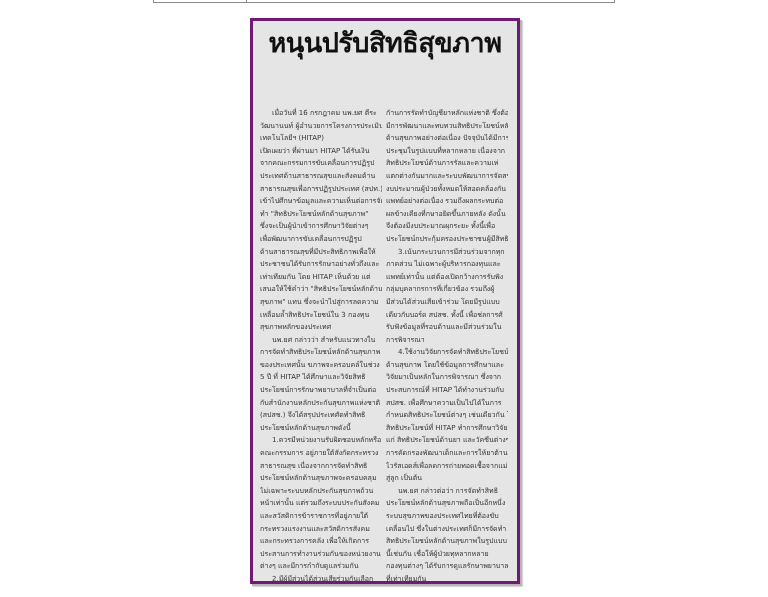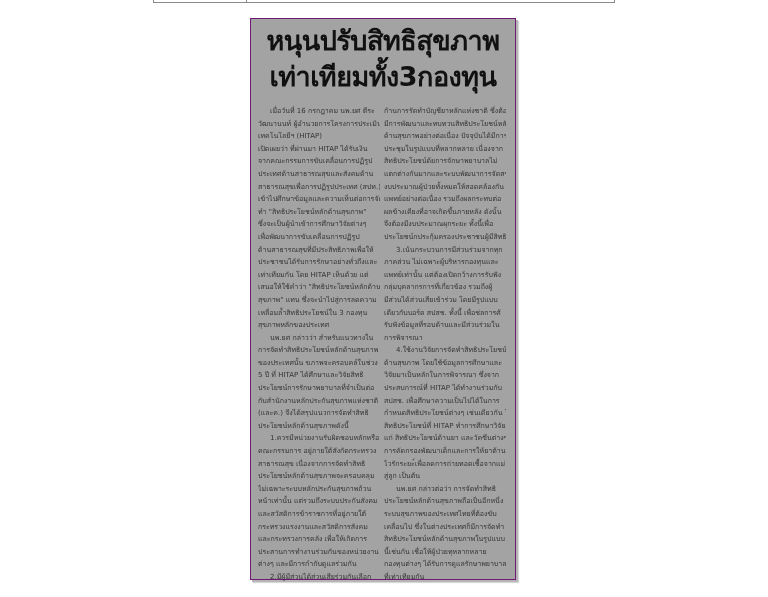--- a/index.html
+++ b/index.html
@@ -8,21 +8,21 @@
       font-family: "DejaVu Sans", sans-serif; color: #1a1a1a;
     }
     .top-table {
       position: absolute; left: 153px; top: -6px; width: 460px; height: 8px;
       border: 1px solid #8a8a8a; border-top: none; display: flex;
     }
     .top-table .cell-a { width: 92px; border-right: 1px solid #8a8a8a; }
     .top-table .cell-b { flex: 1; }
     .clip {
       position: absolute; left: 250px; top: 18px; width: 264px; height: 560px;
-      border: 1px solid #701a75; background: #a3a3a3;
+      border: 3px solid #701a75; background: #e5e5e5;
       box-shadow: 2px 2px 0 #b5b5b5, 3px 3px 1px #d8d8d8;
     }
     .headline {
       position: absolute; left: 0; top: 4px; width: 264px; text-align: center;
       font-family: "DejaVu Sans", sans-serif; font-weight: bold; color: #111;
     }
     .headline .line { display: block; font-size: 27px; line-height: 36px; letter-spacing: -0.5px; white-space: nowrap; }
     .col {
       position: absolute; top: 86px; width: 122px;
       font-family: "DejaVu Sans", sans-serif; font-size: 7px; line-height: 12.6px; color: #333;
@@ -36,21 +36,20 @@
 <body>
 
 <div class="top-table">
   <div class="cell-a"></div>
   <div class="cell-b"></div>
 </div>
 
 <div class="clip">
   <div class="headline">
     <span class="line">หนุนปรับสิทธิสุขภาพ</span>
-    <span class="line">เท่าเทียมทั้ง3กองทุน</span>
   </div>
   <div class="col left" id="col-left">
       <span class="ln indent">เมื่อวันที่ 16 กรกฎาคม นพ.ยศ ตีระ</span>
       <span class="ln">วัฒนานนท์ ผู้อำนวยการโครงการประเมิน</span>
       <span class="ln">เทคโนโลยีฯ (HITAP)</span>
       <span class="ln">เปิดเผยว่า ที่ผ่านมา HITAP ได้รับเงิน</span>
       <span class="ln">จากคณะกรรมการขับเคลื่อนการปฏิรูป</span>
       <span class="ln">ประเทศด้านสาธารณสุขและสังคมด้าน</span>
       <span class="ln">สาธารณสุขเพื่อการปฏิรูปประเทศ (สปท.)</span>
       <span class="ln">เข้าไปศึกษาข้อมูลและความเห็นต่อการจัด</span>
@@ -63,65 +62,65 @@
       <span class="ln">เสนอให้ใช้คำว่า "สิทธิประโยชน์หลักด้าน</span>
       <span class="ln">สุขภาพ" แทน ซึ่งจะนำไปสู่การลดความ</span>
       <span class="ln">เหลื่อมล้ำสิทธิประโยชน์ใน 3 กองทุน</span>
       <span class="ln">สุขภาพหลักของประเทศ</span>
       <span class="ln indent">นพ.ยศ กล่าวว่า สำหรับแนวทางใน</span>
       <span class="ln">การจัดทำสิทธิประโยชน์หลักด้านสุขภาพ</span>
       <span class="ln">ของประเทศนั้น ขภาพจะครอบคล์ในช่วง</span>
       <span class="ln">5 ปี ที่ HITAP ได้ศึกษาและวิจัยสิทธิ</span>
       <span class="ln">ประโยชน์การรักษาพยาบาลที่จำเป็นต่อ</span>
       <span class="ln">กับสำนักงานหลักประกันสุขภาพแห่งชาติ</span>
-      <span class="ln">(และค.) จึงได้สรุปแนวการจัดทำสิทธิ</span>
+      <span class="ln">(สปสช.) จึงได้สรุปประเทศัดทำสิทธิ</span>
       <span class="ln">ประโยชน์หลักด้านสุขภาพดังนี้</span>
       <span class="ln indent">1.ควรมีหน่วยงานรับผิดชอบหลักหรือ</span>
       <span class="ln">คณะกรรมการ อยู่ภายใต้สังกัดกระทรวง</span>
       <span class="ln">สาธารณสุข เนื่องจากการจัดทำสิทธิ</span>
       <span class="ln">ประโยชน์หลักด้านสุขภาพจะครอบคลุม</span>
       <span class="ln">ไม่เฉพาะระบบหลักประกันสุขภาพถ้วน</span>
       <span class="ln">หน้าเท่านั้น แต่รวมถึงระบบประกันสังคม</span>
       <span class="ln">และสวัสดิการข้าราชการที่อยู่ภายใต้</span>
       <span class="ln">กระทรวงแรงงานและสวัสดิการสังคม</span>
       <span class="ln">และกระทรวงการคลัง เพื่อให้เกิดการ</span>
       <span class="ln">ประสานการทำงานร่วมกันของหน่วยงาน</span>
       <span class="ln">ต่างๆ และมีการกำกับดูแลร่วมกัน</span>
       <span class="ln indent">2.มีผู้มีส่วนได้ส่วนเสียร่วมกันเลือก</span>
     </div>
   <div class="col right" id="col-right">
       <span class="ln">กัานการรัดทำบัญชียาหลักแห่งชาติ ซึ่งต้อง</span>
       <span class="ln">มีการพัฒนาและทบทวนสิทธิประโยชน์หลัก</span>
       <span class="ln">ด้านสุขภาพอย่างต่อเนื่อง ปัจจุบันได้มีการ</span>
       <span class="ln">ประชุมในรูปแบบที่หลากหลาย เนื่องจาก</span>
-      <span class="ln">สิทธิประโยชน์ด้ยการจักษาพยาบาลไม่</span>
+      <span class="ln">สิทธิประโยชน์ด้านการรัลและความเห่</span>
       <span class="ln">แตกต่างกันมากและระบบพัฒนาการจัดสรร</span>
       <span class="ln">งบประมาณผู้ป่วยทั้งหมดให้สอดคล้องกัน</span>
       <span class="ln">แพทย์อย่างต่อเนื่อง รวมถึงผลกระทบต่อ</span>
-      <span class="ln">ผลข้างเคียงที่อาจเกิดขึ้นภายหลัง ดังนั้น</span>
+      <span class="ln">ผลข้างเคียงที่กษาอยิดขึ้นภายหลัง ดังนั้น</span>
       <span class="ln">จึงต้องมีงบประมาณผุกระยะ ทั้งนี้เพื่อ</span>
       <span class="ln">ประโยชน์กประกุ้มครองประชาชนผู้มีสิทธิ</span>
       <span class="ln indent">3.เน้นกระบวนการมีส่วนร่วมจากทุก</span>
       <span class="ln">ภาคส่วน ไม่เฉพาะผู้บริหารกองทุนและ</span>
       <span class="ln">แพทย์เท่านั้น แต่ต้องเปิดกว้างการรับฟัง</span>
       <span class="ln">กลุ่มบุคลากรการที่เกี่ยวข้อง รวมถึงผู้</span>
       <span class="ln">มีส่วนได้ส่วนเสียเข้าร่วม โดยมีรูปแบบ</span>
       <span class="ln">เดียวกับบอร์ด สปสช. ทั้งนี้ เพื่อช่ลการศ้</span>
       <span class="ln">รับฟังข้อมูลที่รอบด้านและมีส่วนร่วมใน</span>
       <span class="ln">การพิจารณา</span>
       <span class="ln indent">4.ใช้งานวิจัยการจัดทำสิทธิประโยชน์</span>
       <span class="ln">ด้านสุขภาพ โดยใช้ข้อมูลการศึกษาและ</span>
       <span class="ln">วิจัยมาเป็นหลักในการพิจารณา ซึ่งจาก</span>
       <span class="ln">ประสบการณ์ที่ HITAP ได้ทำงานร่วมกับ</span>
       <span class="ln">สปสช. เพื่อศึกษาความเป็นไปได้ในการ</span>
       <span class="ln">กำหนดสิทธิประโยชน์ต่างๆ เช่นเดียวกัน โดย</span>
       <span class="ln">สิทธิประโยชน์ที่ HITAP ทำการศึกษาวิจัย</span>
       <span class="ln">แก่ สิทธิประโยชน์ด้านยา และวัคซีนต่างๆ</span>
       <span class="ln">การคัดกรองพัฒนาเด็กและการให้ยาต้าน</span>
-      <span class="ln">ไวรักระยะ์เพื่อลดการถ่ายทอดเชื้อจากแม่</span>
+      <span class="ln">ไวรัสเอดส์เพื่อลดการถ่ายทอดเชื้อจากแม่</span>
       <span class="ln">สู่ลูก เป็นต้น</span>
       <span class="ln indent">นพ.ยศ กล่าวต่อว่า การจัดทำสิทธิ</span>
       <span class="ln">ประโยชน์หลักด้านสุขภาพถือเป็นอีกหนึ่ง</span>
       <span class="ln">ระบบสุขภาพของประเทศไทยที่ต้องขับ</span>
       <span class="ln">เคลื่อนไป ซึ่งในต่างประเทศก็มีการจัดทำ</span>
       <span class="ln">สิทธิประโยชน์หลักด้านสุขภาพในรูปแบบ</span>
       <span class="ln">นี้เช่นกัน เชื่อให้ผู้ป่วยทุหลากหลาย</span>
       <span class="ln">กองทุนต่างๆ ได้รับการดูแลรักษาพยาบาล</span>
       <span class="ln">ที่เท่าเทียมกัน</span>
     </div>

